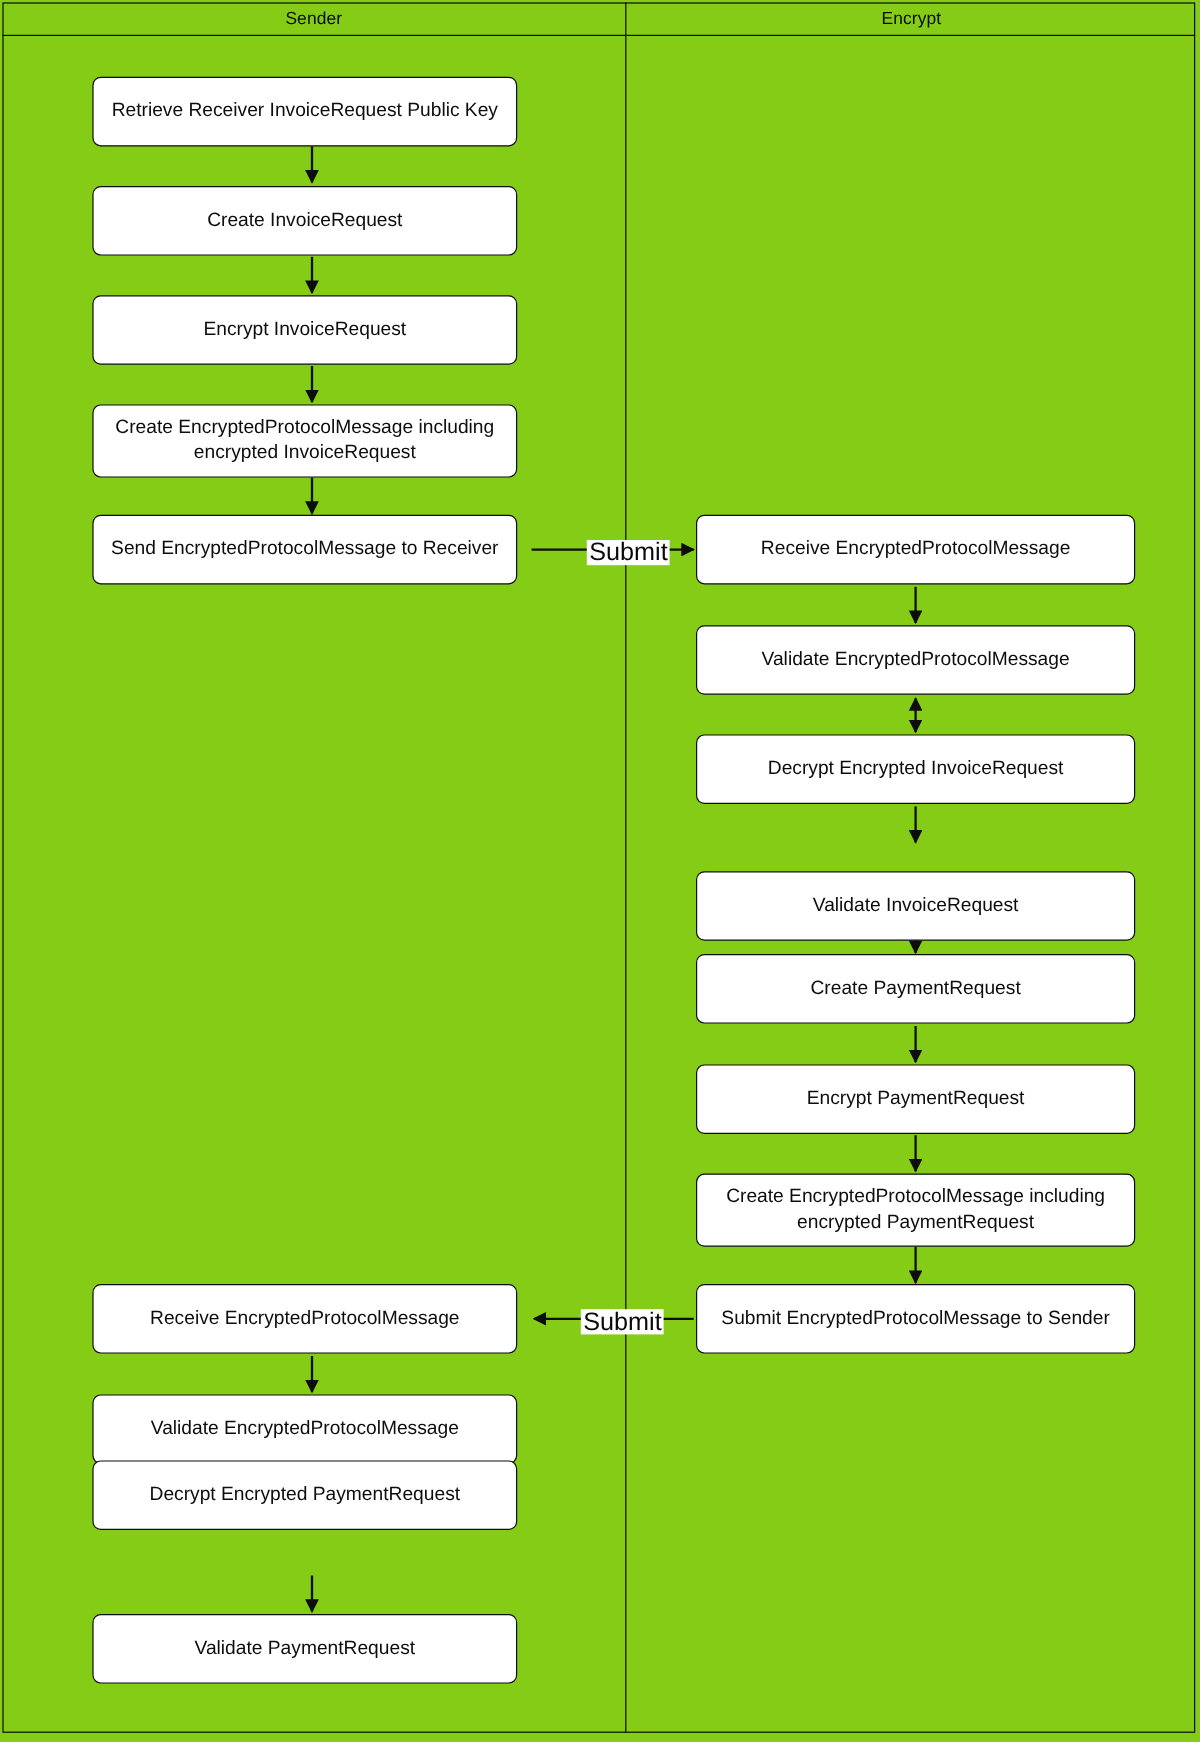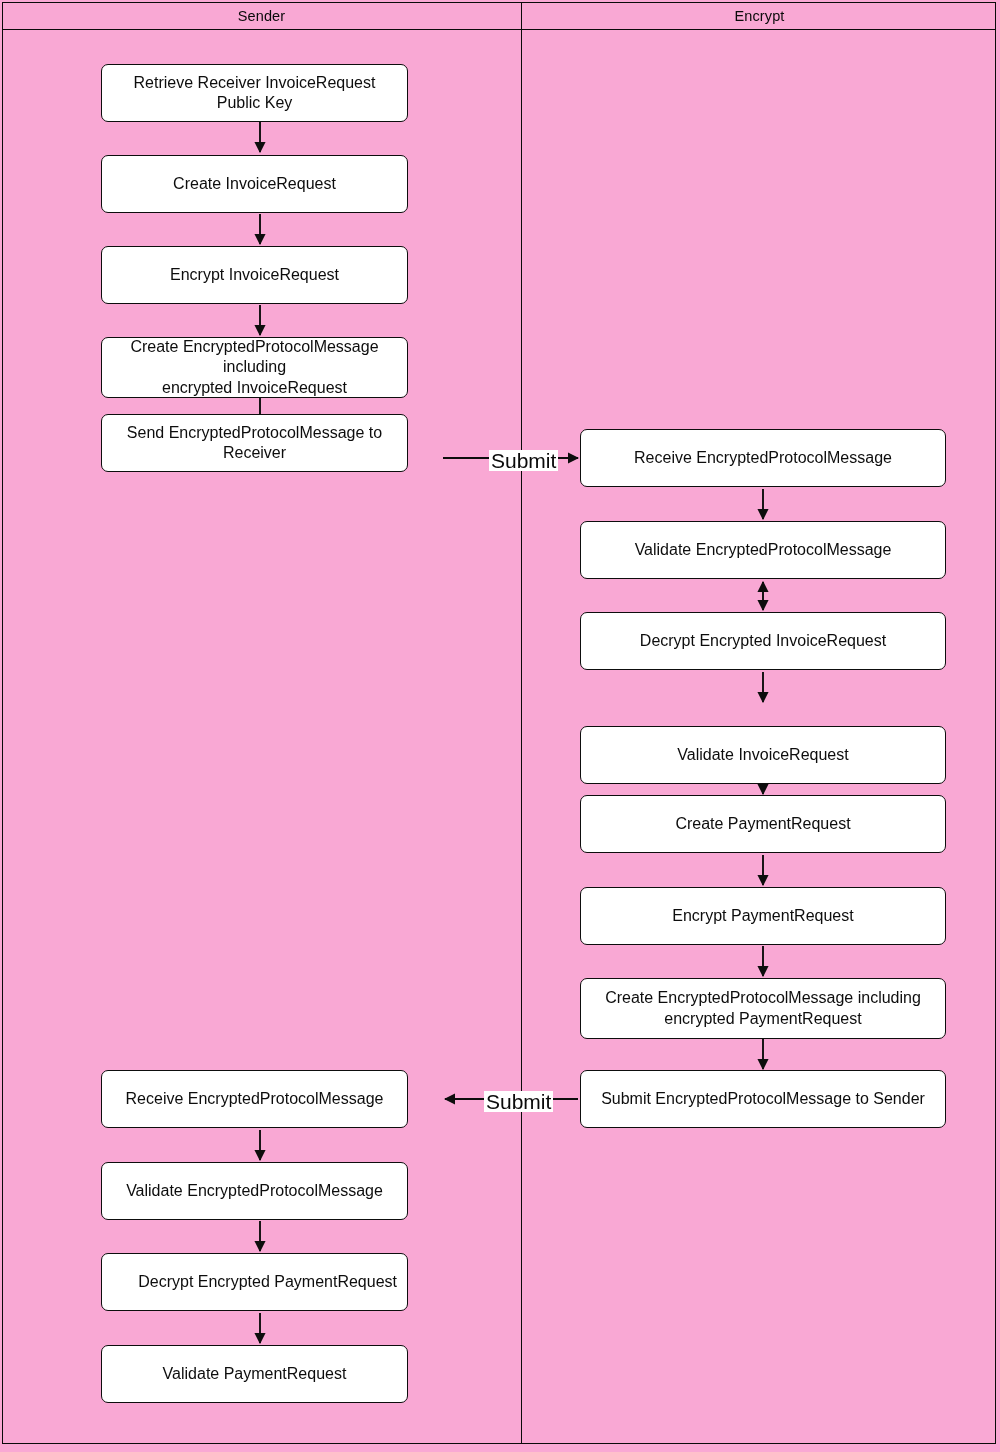--- a/index.html
+++ b/index.html
@@ -11,21 +11,21 @@
   body {
     font-family: "Liberation Sans", "DejaVu Sans", sans-serif;
     -webkit-font-smoothing: antialiased;
   }
 
   #diagram-root {
     position: relative;
     width: 1000px;
     height: 1452px;
     overflow: hidden;
-    background: #f9a8d4;
+    background: #84cc16;
   }
 
   
   .pool-frame {
     position: absolute;
     left: 2px;
     top: 2px;
     width: 994px;
     height: 1442px;
     border: 1.6px solid #0a0a0a;
@@ -84,21 +84,21 @@
     color: #0d0d0d;
     padding: 4px 10px;
     z-index: 3;
   }
   .node .node-label {
     display: block;
     white-space: pre-line;
   }
 
   
-  .col-sender   { left: 77px;  width: 307px; margin-left: 24px; }
+  .col-sender   { left: 77px;  width: 354px; }
   
   .col-receiver { left: 580px; width: 366px; }
 
   .h-one { height: 58px; }
 
   
   #connectors {
     position: absolute;
     left: 0;
     top: 0;
@@ -179,33 +179,33 @@
 
   <div class="node col-sender h-one" style="top:246px;">
     <span class="node-label">Encrypt InvoiceRequest</span>
   </div>
 
   <div class="node col-sender" style="top:337px; height:61px;">
     <span class="node-label">Create EncryptedProtocolMessage including
 encrypted InvoiceRequest</span>
   </div>
 
-  <div class="node col-sender h-one" style="top:414px;">
+  <div class="node col-sender h-one" style="top:429px;">
     <span class="node-label">Send EncryptedProtocolMessage to Receiver</span>
   </div>
 
   <div class="node col-sender h-one" style="top:1070px;">
     <span class="node-label">Receive EncryptedProtocolMessage</span>
   </div>
 
   <div class="node col-sender h-one" style="top:1162px;">
     <span class="node-label">Validate EncryptedProtocolMessage</span>
   </div>
 
-  <div class="node col-sender h-one" style="top:1253px;justify-content:flex-end;">
+  <div class="node col-sender h-one" style="top:1217px;">
     <span class="node-label">Decrypt Encrypted PaymentRequest</span>
   </div>
 
   <div class="node col-sender h-one" style="top:1345px;">
     <span class="node-label">Validate PaymentRequest</span>
   </div>
 
   <div class="node col-receiver h-one" style="top:429px;">
     <span class="node-label">Receive EncryptedProtocolMessage</span>
   </div>

